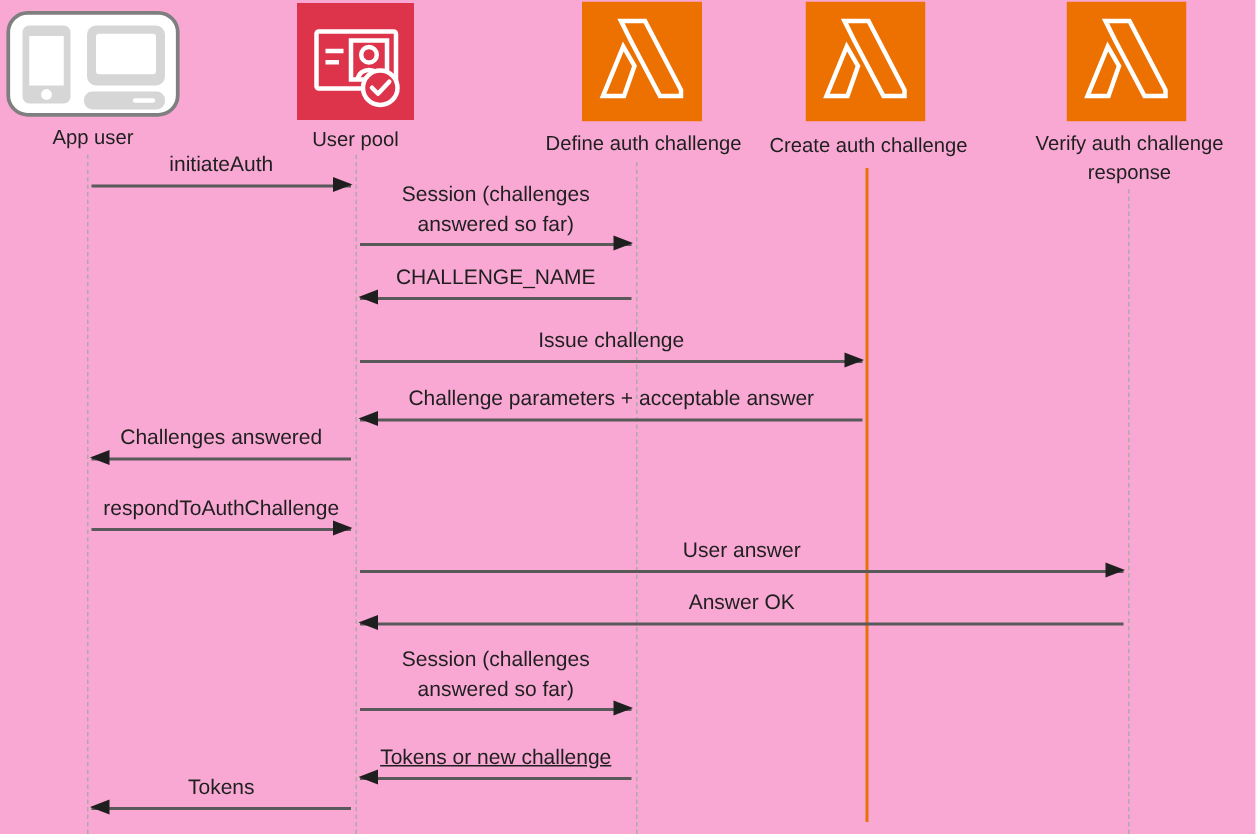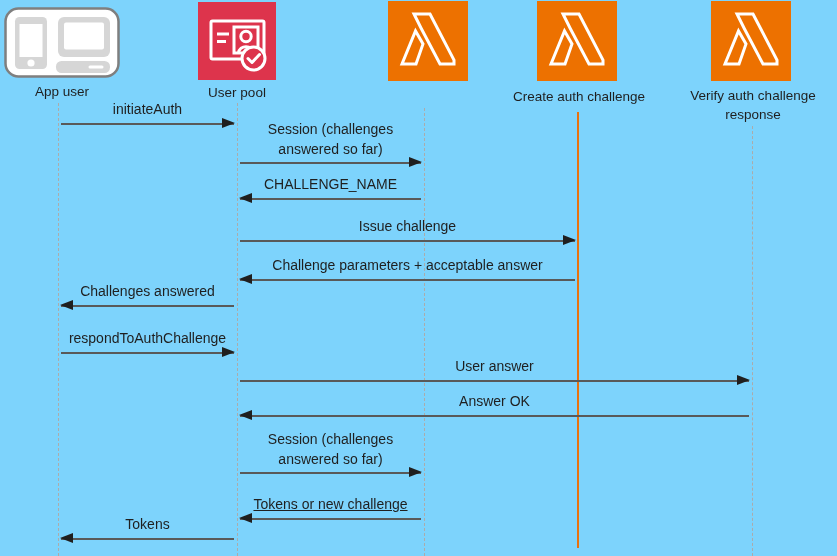--- a/index.html
+++ b/index.html
@@ -1,19 +1,19 @@
 <!DOCTYPE html>
 <html><head>
 <meta charset="utf-8">
 <style>
   html,body{margin:0;padding:0;background:#ffffff;}
   #canvas{
     position:relative;
     width:837px;height:556px;
-    background:#7dd3fc;
+    background:#f9a8d4;
     font-family:"Liberation Sans", sans-serif;
     color:#1f1f1f;
     overflow:hidden;
   }
   .actor-label{
     position:absolute;
     text-align:center;
     font-size:13.5px;
     line-height:1.4;
     color:#1f1f1f;
@@ -110,20 +110,21 @@
   <div class="icon-box" style="left:711px;top:1px;width:80px;height:80px;">
     <svg width="80" height="80" viewBox="0 0 80 80">
       <rect x="0" y="0" width="80" height="80" fill="#ED7100"></rect>
       <path d="M26 13 L42 13 L66 59 L66 63 L52 63 L33 27 Z" fill="none" stroke="#ffffff" stroke-width="3" stroke-linejoin="miter"></path>
       <path d="M14 63 L28 63 L35 43 L27.5 30 Z" fill="none" stroke="#ffffff" stroke-width="3" stroke-linejoin="miter"></path>
     </svg>
   </div>
 
   <div class="actor-label" style="left:12px;top:83px;width:100px;">App user</div>
   <div class="actor-label" style="left:187px;top:84px;width:100px;">User pool</div>
+  <div class="actor-label" style="left:349px;top:87px;width:160px;">Define auth challenge</div>
   <div class="actor-label" style="left:499px;top:88px;width:160px;text-align:center;">Create auth challenge</div>
   <div class="actor-label" style="left:683px;top:87px;width:140px;text-align:center;">Verify auth challenge response</div>
 
   <div class="lifeline" style="left:58px;top:103px;height:453px;"></div>
   <div class="lifeline" style="left:237px;top:103px;height:453px;"></div>
   <div class="lifeline" style="left:424px;top:108px;height:448px;"></div>
   <div class="lifeline active" style="left:577px;top:112px;height:436px;"></div>
   <div class="lifeline" style="left:752px;top:126px;height:430px;"></div>
 
   <div class="msg dir-right" style="left:61px;top:100px;width:173px;">

